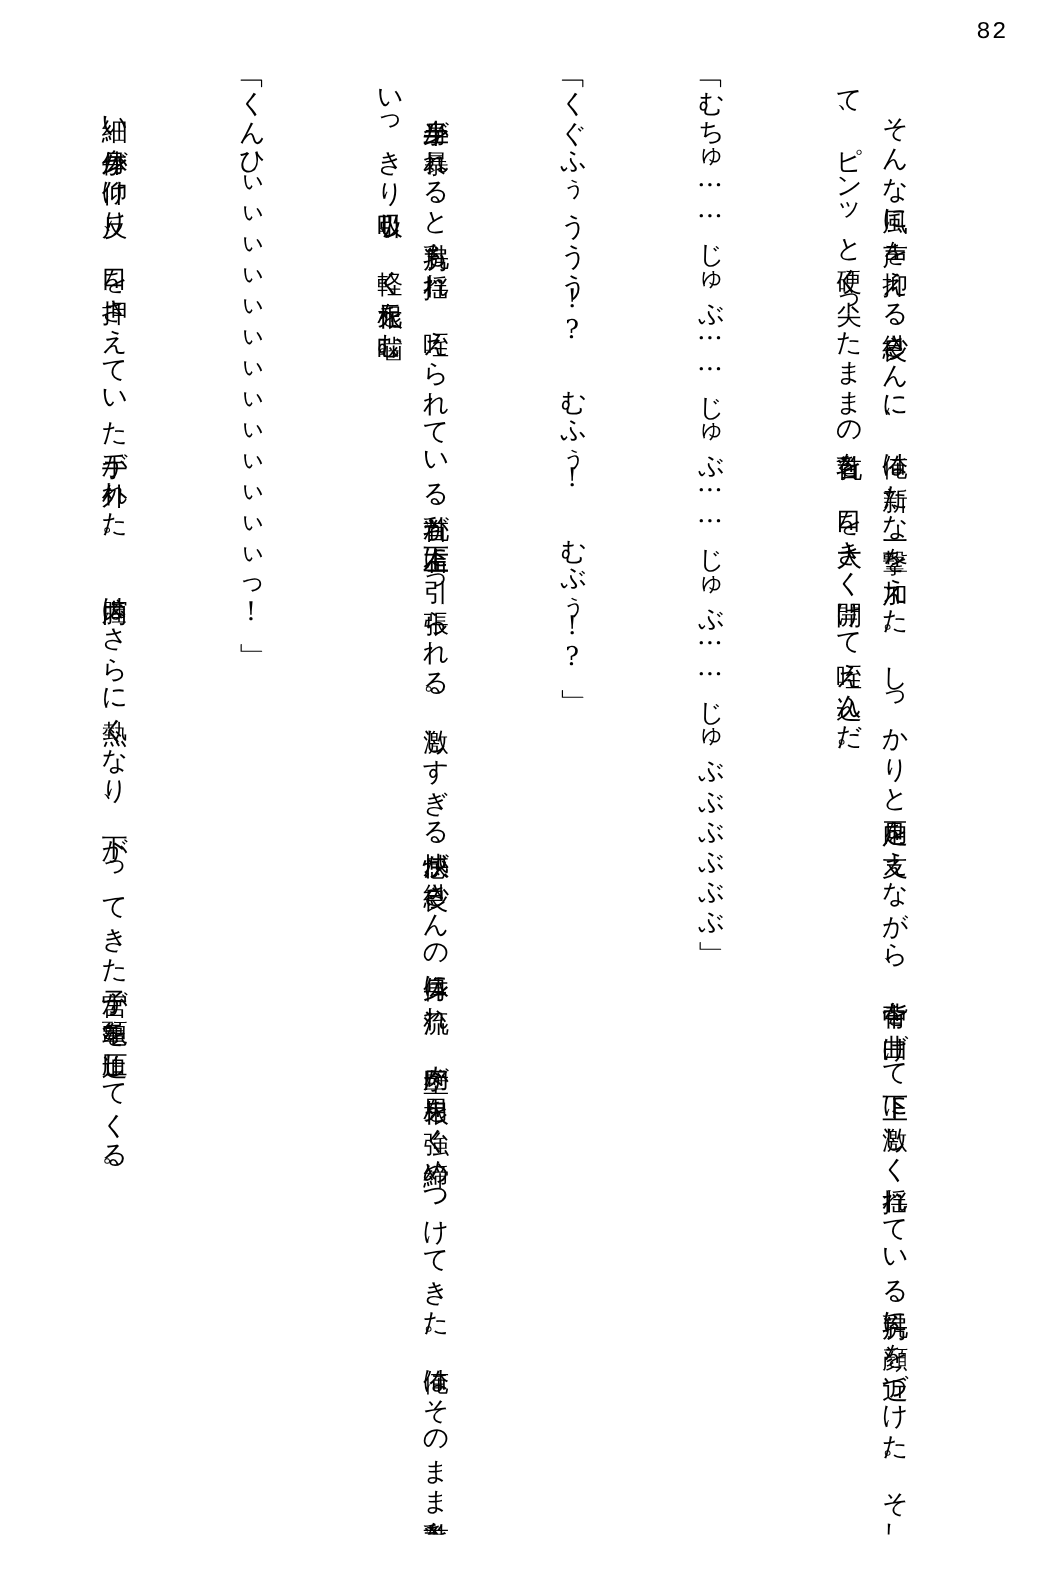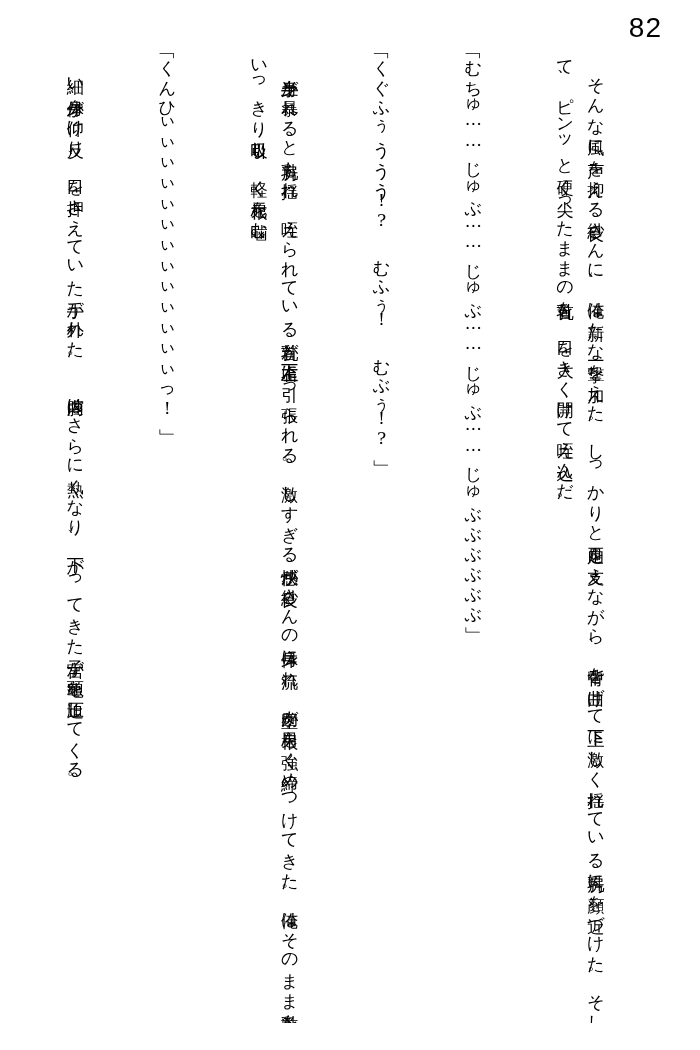--- a/index.html
+++ b/index.html
@@ -17,23 +17,23 @@
   }
   .page {
     position: relative;
     width: 700px;
     height: 1050px;
     box-sizing: border-box;
   }
   .page-number {
     position: absolute;
     top: 12px;
-    right: 38px;
-    font-size: 28px;
-    font-family: Liberation Sans, sans-serif;
+    right: 28px;
+    font-size: 16px;
+    font-family: Liberation Mono, monospace;
     letter-spacing: 1px;
   }
   .text-body {
     position: absolute;
     top: 48px;
     right: 28px;
     left: 28px;
     height: 975px;
     writing-mode: vertical-rl;
     text-orientation: upright;

